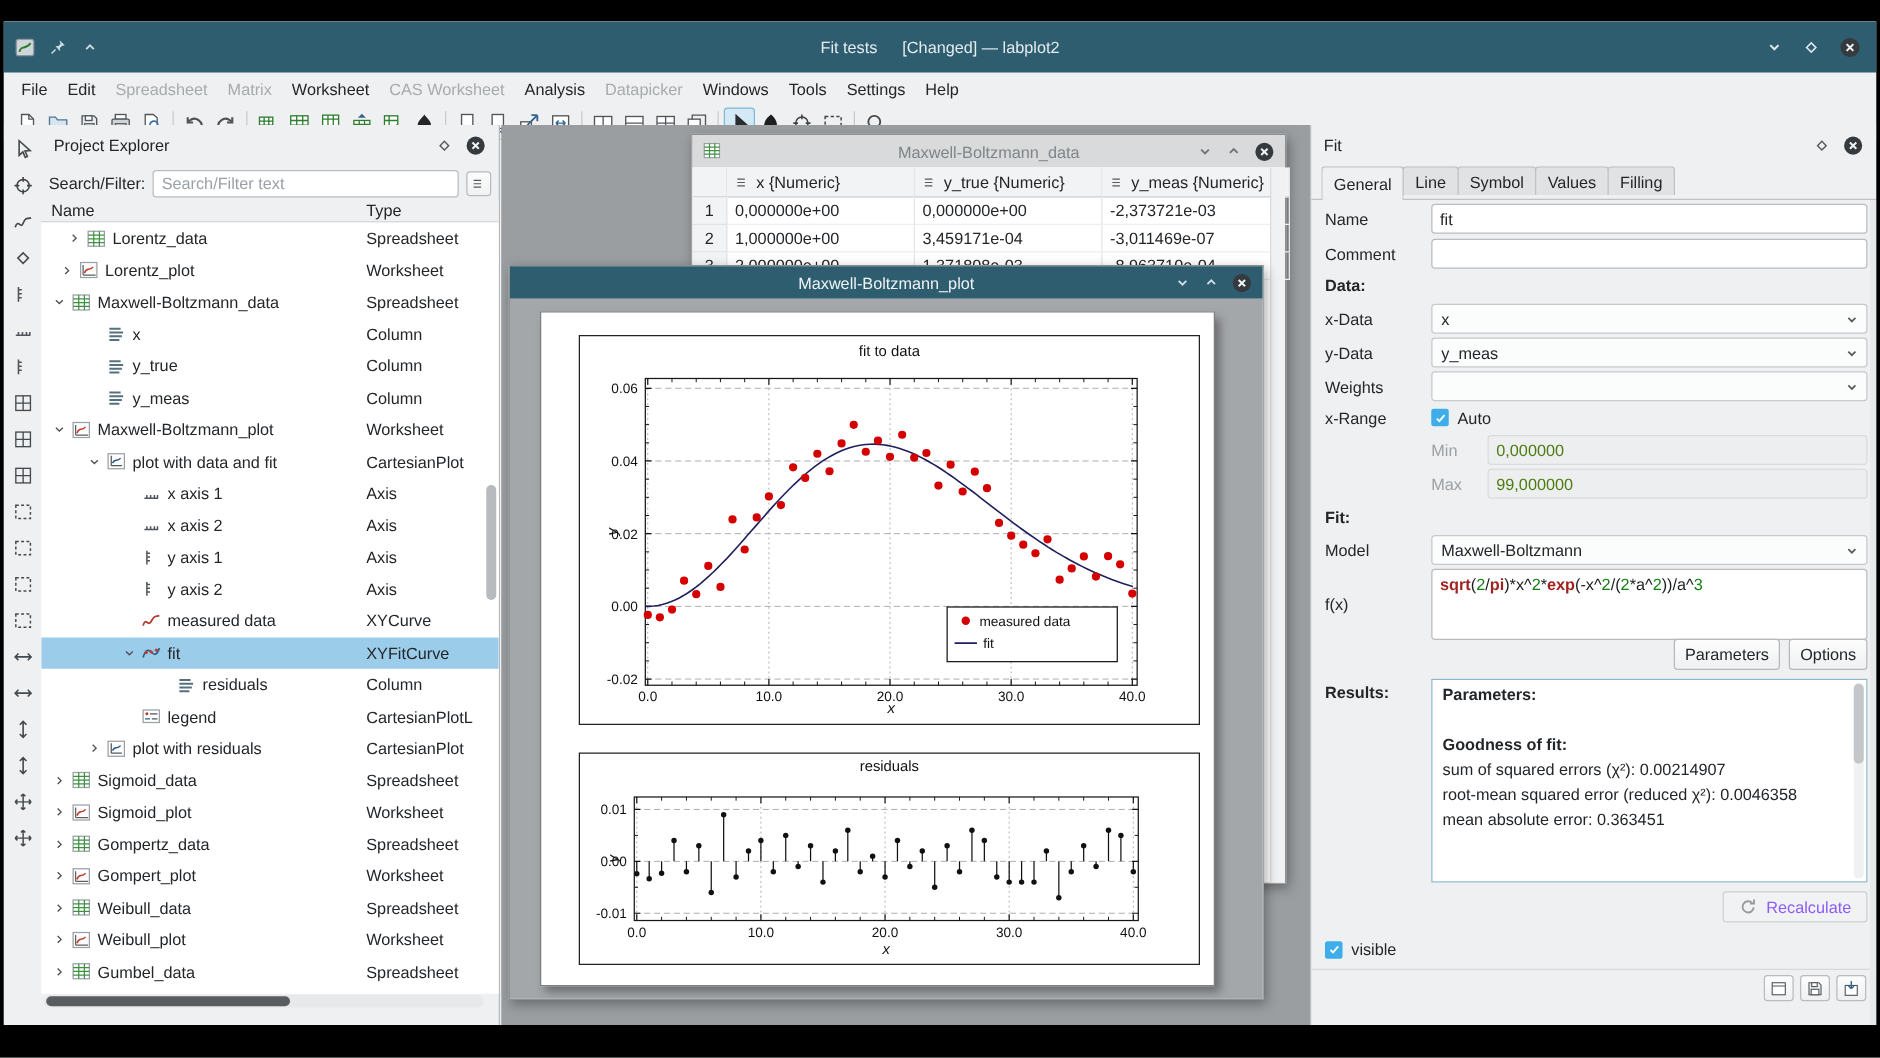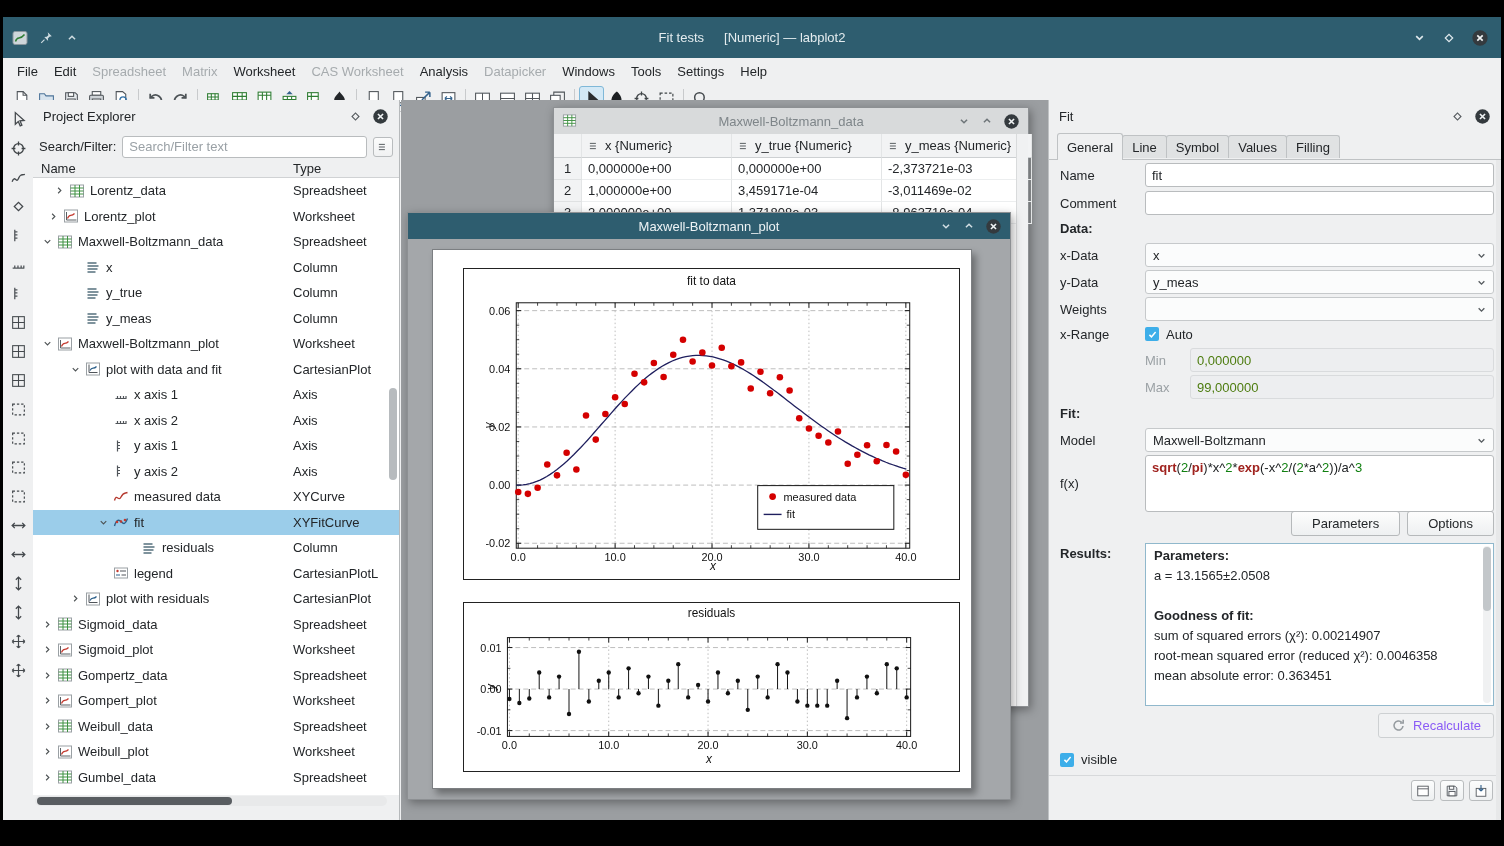--- a/index.html
+++ b/index.html
@@ -62,41 +62,41 @@
 .srow.shead{height:24px}
 .scell{width:150px;flex:none;display:flex;align-items:center;padding:0 6px;border-right:1px solid #e3e5e6;border-bottom:1px solid #eceeef;overflow:hidden;white-space:nowrap;font-size:13px}
 .shead .scell{background:#f2f3f4;border-bottom:1px solid #cdd0d2;gap:5px}
 .corner,.rnum{width:28px;background:#f2f3f4;justify-content:center;border-bottom:1px solid #dfe1e2}
 .plot-body{position:absolute;top:26px;left:0;right:0;bottom:0;background:#a4a7aa;overflow:hidden}
 .page{position:absolute;left:24px;top:10px;width:540px;height:540px;background:#fff;border:1px solid #7c7f82;box-shadow:4px 5px 7px rgba(0,0,0,.35)}
 #chart1{position:absolute;left:30px;top:18px;width:497px;height:312px;border:1px solid #222;background:#fff}
 #chart2{position:absolute;left:30px;top:352px;width:497px;height:170px;border:1px solid #222;background:#fff}
 
 .fitdock{position:absolute;left:1045px;top:0;width:453px;bottom:0;background:#eff0f1;border-left:1px solid #bfc2c4}
-.tabs{position:absolute;top:33px;left:8px;height:27px;display:flex;align-items:center;z-index:2}
+.tabs{position:absolute;top:33px;left:8px;height:27px;display:flex;align-items:flex-start;z-index:2}
 .tab{height:23px;padding:0 9px;display:flex;align-items:center;background:#e0e2e3;border:1px solid #bfc2c4;border-bottom:none;border-radius:3px 3px 0 0;margin-right:-1px;font-size:13px;position:relative}
 .tab.active{height:27px;background:#eff0f1;z-index:3}
 .tab-line{position:absolute;top:59px;left:0;right:0;height:1px;background:#bfc2c4}
 .fd-row{position:absolute;left:11px;right:7px;height:24px;display:flex;align-items:center}
 .fd-label{width:85px;flex:none}
 .fd-sub{width:45px;flex:none;color:#9ba1a5}
 .fd-input{flex:1;height:24px;border:1px solid #b9bcbe;border-radius:3px;background:#fff;padding:0 6px;font:13px "Liberation Sans",sans-serif;color:#232629;min-width:0}
 .fd-input.disabled{background:#edeef0;border-color:#d9dbdd;color:#4d7c0f}
 .combo{flex:1;height:24px;border:1px solid #c6c9cb;border-radius:3px;background:#fbfcfc;display:flex;align-items:center;padding:0 20px 0 7px;position:relative;min-width:0}
 .combo .chev{position:absolute;right:5px;top:5px}
 .fd-header{position:absolute;left:11px;font-weight:bold}
 .checkbox{width:14px;height:14px;border-radius:2px;background:#3daee9;display:inline-flex;align-items:center;justify-content:center;margin-right:7px;flex:none}
 .fx-row{position:absolute;left:11px;right:7px;top:355px;height:57px;display:flex}
 .fx-label{width:85px;flex:none;display:flex;align-items:center}
 .formula-box{flex:1;background:#fff;border:1px solid #b9bcbe;border-radius:3px;padding:3px 6px;font-size:13px;line-height:17px;overflow:hidden;white-space:nowrap}
 .seg-function{color:#a0231f;font-weight:bold}
 .seg-number{color:#118011}
 .seg-plain{color:#1b1e20}
 .buttons-row{position:absolute;right:7px;top:411px;display:flex;gap:7px}
-.btn{padding:0 20px;height:25px;display:flex;align-items:center;justify-content:center;border:1px solid #b6b9bb;border-radius:3px;background:linear-gradient(#fdfdfd,#eef0f1);font:13px "Liberation Sans",sans-serif;color:#232629}
+.btn{padding:0 8px;height:25px;display:flex;align-items:center;justify-content:center;border:1px solid #b6b9bb;border-radius:3px;background:linear-gradient(#fdfdfd,#eef0f1);font:13px "Liberation Sans",sans-serif;color:#232629}
 .results-label{position:absolute;left:11px;top:446px;font-weight:bold}
 .results-box{position:absolute;left:96px;right:7px;top:443px;height:163px;background:#fff;border:1px solid #90b8cc;padding:2px 18px 2px 8px;overflow:hidden}
 .rline{line-height:20px;font-size:13px;white-space:nowrap}
 .rline.bold{font-weight:bold}
 .rb-scroll{position:absolute;right:2px;top:2px;bottom:2px;width:8px;background:#f0f1f2;border-radius:4px}
 .rb-thumb{position:absolute;left:0;right:0;top:1px;height:64px;background:#c3c7ca;border-radius:4px}
 .recalc{position:absolute;right:7px;top:613px;height:25px;display:flex;align-items:center;gap:7px;padding:0 12px;border:1px solid #cdd0d2;border-radius:3px;background:#f1f2f3;color:#8b5cf6;font:13px "Liberation Sans",sans-serif}
 .visible-row{position:absolute;left:11px;top:652px;display:flex;align-items:center}
 .dock-divider{position:absolute;left:0;right:0;top:675px;height:1px;background:#d7d9db}
 .dockfoot{position:absolute;right:8px;top:680px;display:flex;gap:5px}
@@ -124,21 +124,21 @@
             </svg>
           </span>
       <span class="icon">
             <svg width="14" height="14" viewBox="0 0 16 16" style="color:#cfdce1">
               <path d="M4.5 9.5L8 6l3.5 3.5" fill="none" stroke="currentColor" stroke-width="1.7"></path>
             </svg>
           </span>
     </div>
     <div class="tb-title">
       <span>Fit tests</span>
-      <span>[Numeric] — labplot2</span>
+      <span>[Changed] — labplot2</span>
     </div>
     <div class="tb-right">
       <span class="icon">
             <svg width="15" height="15" viewBox="0 0 16 16" style="color:#dfe8ec">
               <path d="M4.5 6.5L8 10l3.5-3.5" fill="none" stroke="currentColor" stroke-width="1.7"></path>
             </svg>
           </span>
       <span class="icon">
             <svg width="14" height="14" viewBox="0 0 16 16" style="color:#dfe8ec">
               <rect x="5" y="5" width="6" height="6" fill="none" stroke="currentColor" stroke-width="1.4" transform="rotate(45 8 8)"></rect>
@@ -885,21 +885,21 @@
               <div class="srow">
                 <div class="scell rnum">1</div>
                 <div class="scell">0,000000e+00</div>
                 <div class="scell">0,000000e+00</div>
                 <div class="scell">-2,373721e-03</div>
               </div>
               <div class="srow">
                 <div class="scell rnum">2</div>
                 <div class="scell">1,000000e+00</div>
                 <div class="scell">3,459171e-04</div>
-                <div class="scell">-3,011469e-02</div>
+                <div class="scell">-3,011469e-07</div>
               </div>
               <div class="srow">
                 <div class="scell rnum">3</div>
                 <div class="scell">2,000000e+00</div>
                 <div class="scell">1,371808e-03</div>
                 <div class="scell">-8,963710e-04</div>
               </div>
             </div>
       </div>
 
@@ -1342,21 +1342,20 @@
         <div class="formula-box" id="formula-box"><span class="seg-function">sqrt</span><span class="seg-plain">(</span><span class="seg-number">2</span><span class="seg-plain">/</span><span class="seg-function">pi</span><span class="seg-plain">)*x^</span><span class="seg-number">2</span><span class="seg-plain">*</span><span class="seg-function">exp</span><span class="seg-plain">(-x^</span><span class="seg-number">2</span><span class="seg-plain">/(</span><span class="seg-number">2</span><span class="seg-plain">*a^</span><span class="seg-number">2</span><span class="seg-plain">))/a^</span><span class="seg-number">3</span></div>
       </div>
       <div class="buttons-row">
         <button class="btn">Parameters</button>
         <button class="btn">Options</button>
       </div>
       <div class="results-label">Results:</div>
       <div class="results-box">
         <div id="results-lines">
               <div class="rline bold">Parameters:</div>
-              <div class="rline">a = 13.1565±2.0508</div>
               <div class="rline">&nbsp;</div>
               <div class="rline bold">Goodness of fit:</div>
               <div class="rline">sum of squared errors (χ²): 0.00214907</div>
               <div class="rline">root-mean squared error (reduced χ²): 0.0046358</div>
               <div class="rline">mean absolute error: 0.363451</div>
             </div>
         <div class="rb-scroll">
               <div class="rb-thumb"></div>
             </div>
       </div>

